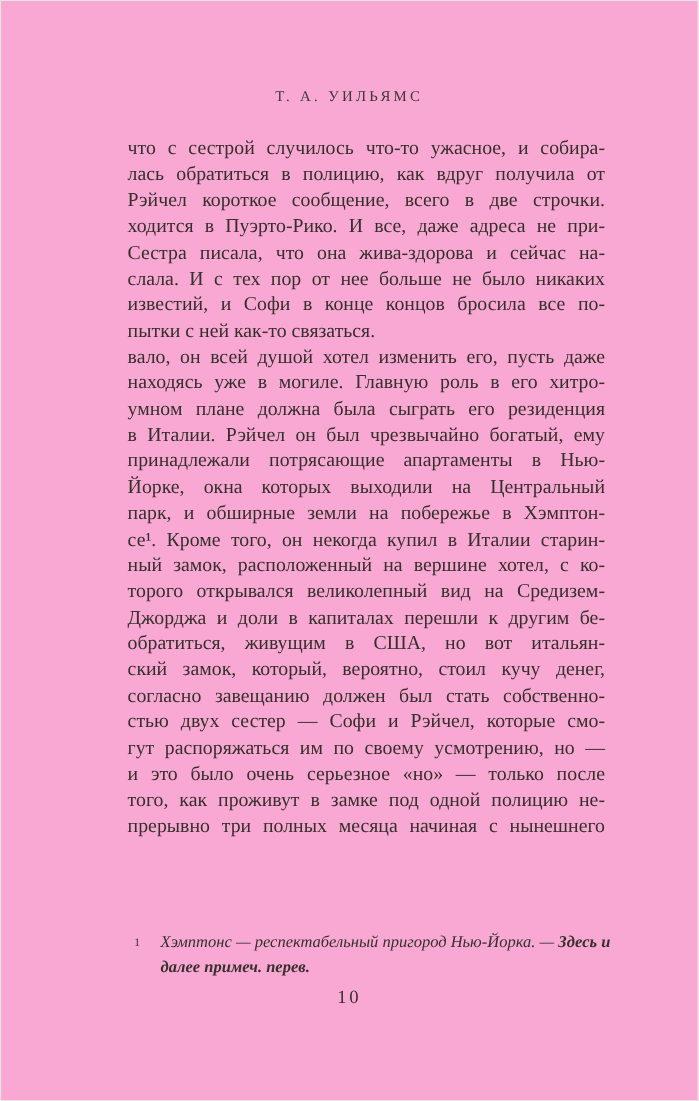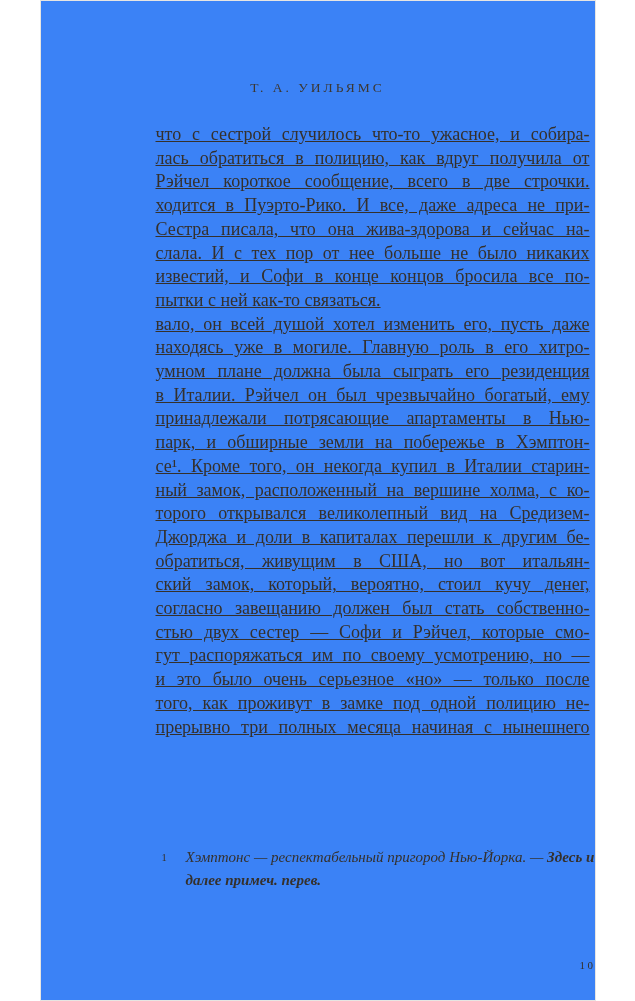--- a/index.html
+++ b/index.html
@@ -1,22 +1,22 @@
 <!DOCTYPE html>
 <html><head>
 <meta charset="utf-8">
 <style>
   * { margin: 0; padding: 0; box-sizing: border-box; }
   html, body { background: #ffffff; }
   .page {
     position: relative;
-    width: 556px;
+    width: 635px;
     height: 1001px;
     margin: 0 auto;
-    background: #3b82f6;
+    background: #f9a8d4;
     box-shadow: inset 0 0 0 1px #e7e5e2;
     font-family: "Liberation Serif", "DejaVu Serif", serif;
     color: #35302b;
     overflow: hidden;
   }
   .running-head {
     position: absolute;
     top: 80px;
     left: 0; right: 0;
     text-align: center;
@@ -24,21 +24,20 @@
     letter-spacing: 3px;
     color: #3c3732;
   }
   .body-text {
     position: absolute;
     top: 123px;
     left: 116px;
     width: 434px;
     font-size: 18px;
     line-height: 23.7px;
-    text-decoration: underline;
   }
   .line {
     text-align: justify;
     text-align-last: justify;
   }
   .line.no-justify { text-align-last: left; }
   .line.indent { text-indent: 27px; }
   .footnote {
     position: absolute;
     top: 846px;
@@ -53,24 +52,24 @@
   .fn-marker {
     position: absolute;
     left: 6px;
     top: 1px;
     font-size: 10.5px;
     font-style: normal;
   }
   .fn-line-2 { font-weight: bold; }
   .page-number {
     position: absolute;
-    top: 959px;
+    top: 897px;
     left: 0; right: 0;
-    text-align: right;
-    font-size: 11px;
+    text-align: center;
+    font-size: 17px;
     letter-spacing: 2.5px;
     color: #35302b;
   }
 </style>
 </head>
 <body>
 
 <div class="page">
 
   <div class="running-head">Т. А. УИЛЬЯМС</div>
@@ -82,23 +81,24 @@
       <div class="line">ходится в Пуэрто-Рико. И все, даже адреса не при-</div>
       <div class="line">Сестра писала, что она жива-здорова и сейчас на-</div>
       <div class="line">слала. И с тех пор от нее больше не было никаких</div>
       <div class="line">известий, и Софи в конце концов бросила все по-</div>
       <div class="line no-justify">пытки с ней как-то связаться.</div>
       <div class="line">вало, он всей душой хотел изменить его, пусть даже</div>
       <div class="line">находясь уже в могиле. Главную роль в его хитро-</div>
       <div class="line">умном плане должна была сыграть его резиденция</div>
       <div class="line">в Италии. Рэйчел он был чрезвычайно богатый, ему</div>
       <div class="line">принадлежали потрясающие апартаменты в Нью-</div>
+      <div class="line">Йорке, окна которых выходили на Центральный</div>
       <div class="line">парк, и обширные земли на побережье в Хэмптон-</div>
       <div class="line">се¹. Кроме того, он некогда купил в Италии старин-</div>
-      <div class="line">ный замок, расположенный на вершине холма, с ко-</div>
+      <div class="line">ный замок, расположенный на вершине хотел, с ко-</div>
       <div class="line">торого открывался великолепный вид на Средизем-</div>
       <div class="line">Джорджа и доли в капиталах перешли к другим бе-</div>
       <div class="line">обратиться, живущим в США, но вот итальян-</div>
       <div class="line">ский замок, который, вероятно, стоил кучу денег,</div>
       <div class="line">согласно завещанию должен был стать собственно-</div>
       <div class="line">стью двух сестер — Софи и Рэйчел, которые смо-</div>
       <div class="line">гут распоряжаться им по своему усмотрению, но —</div>
       <div class="line">и это было очень серьезное «но» — только после</div>
       <div class="line">того, как проживут в замке под одной полицию не-</div>
       <div class="line">прерывно три полных месяца начиная с нынешнего</div>

